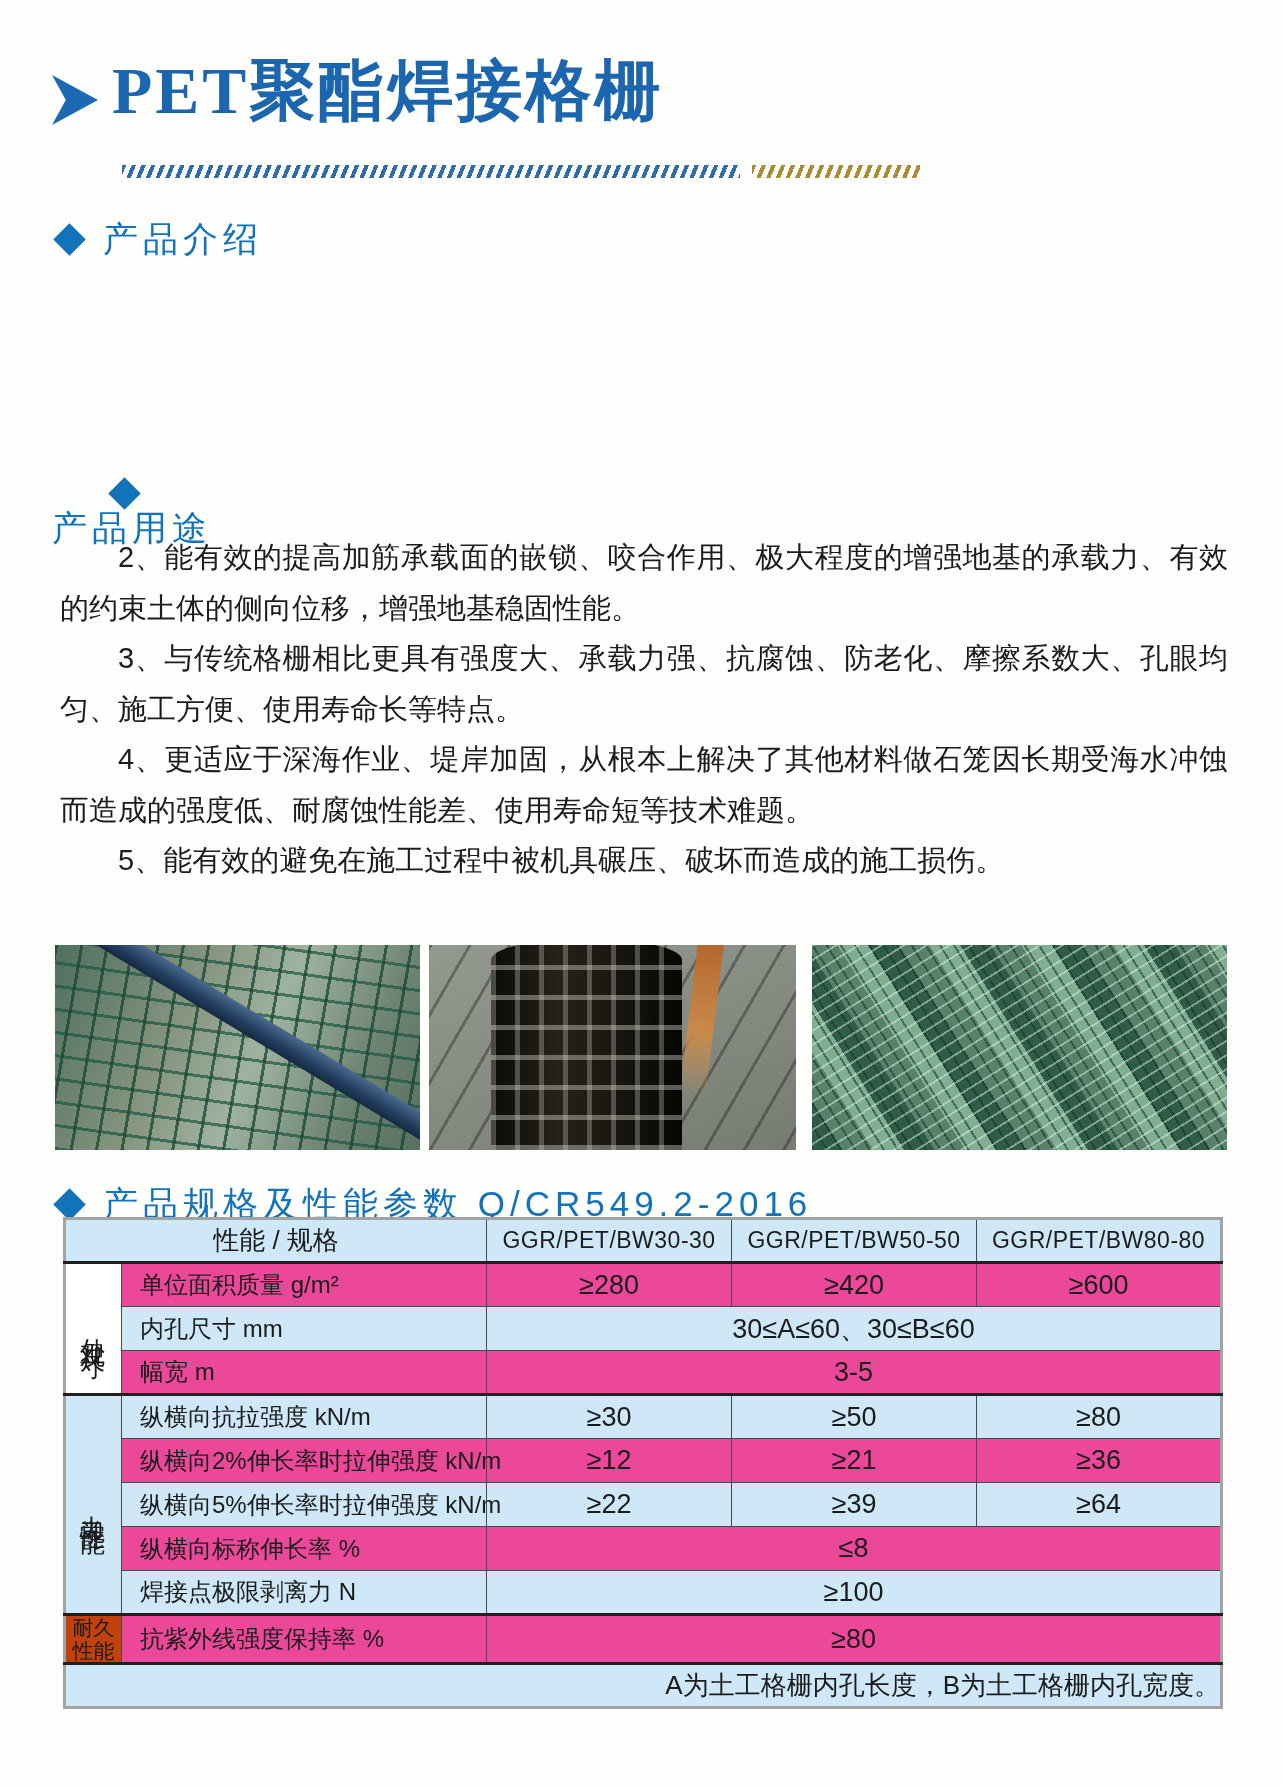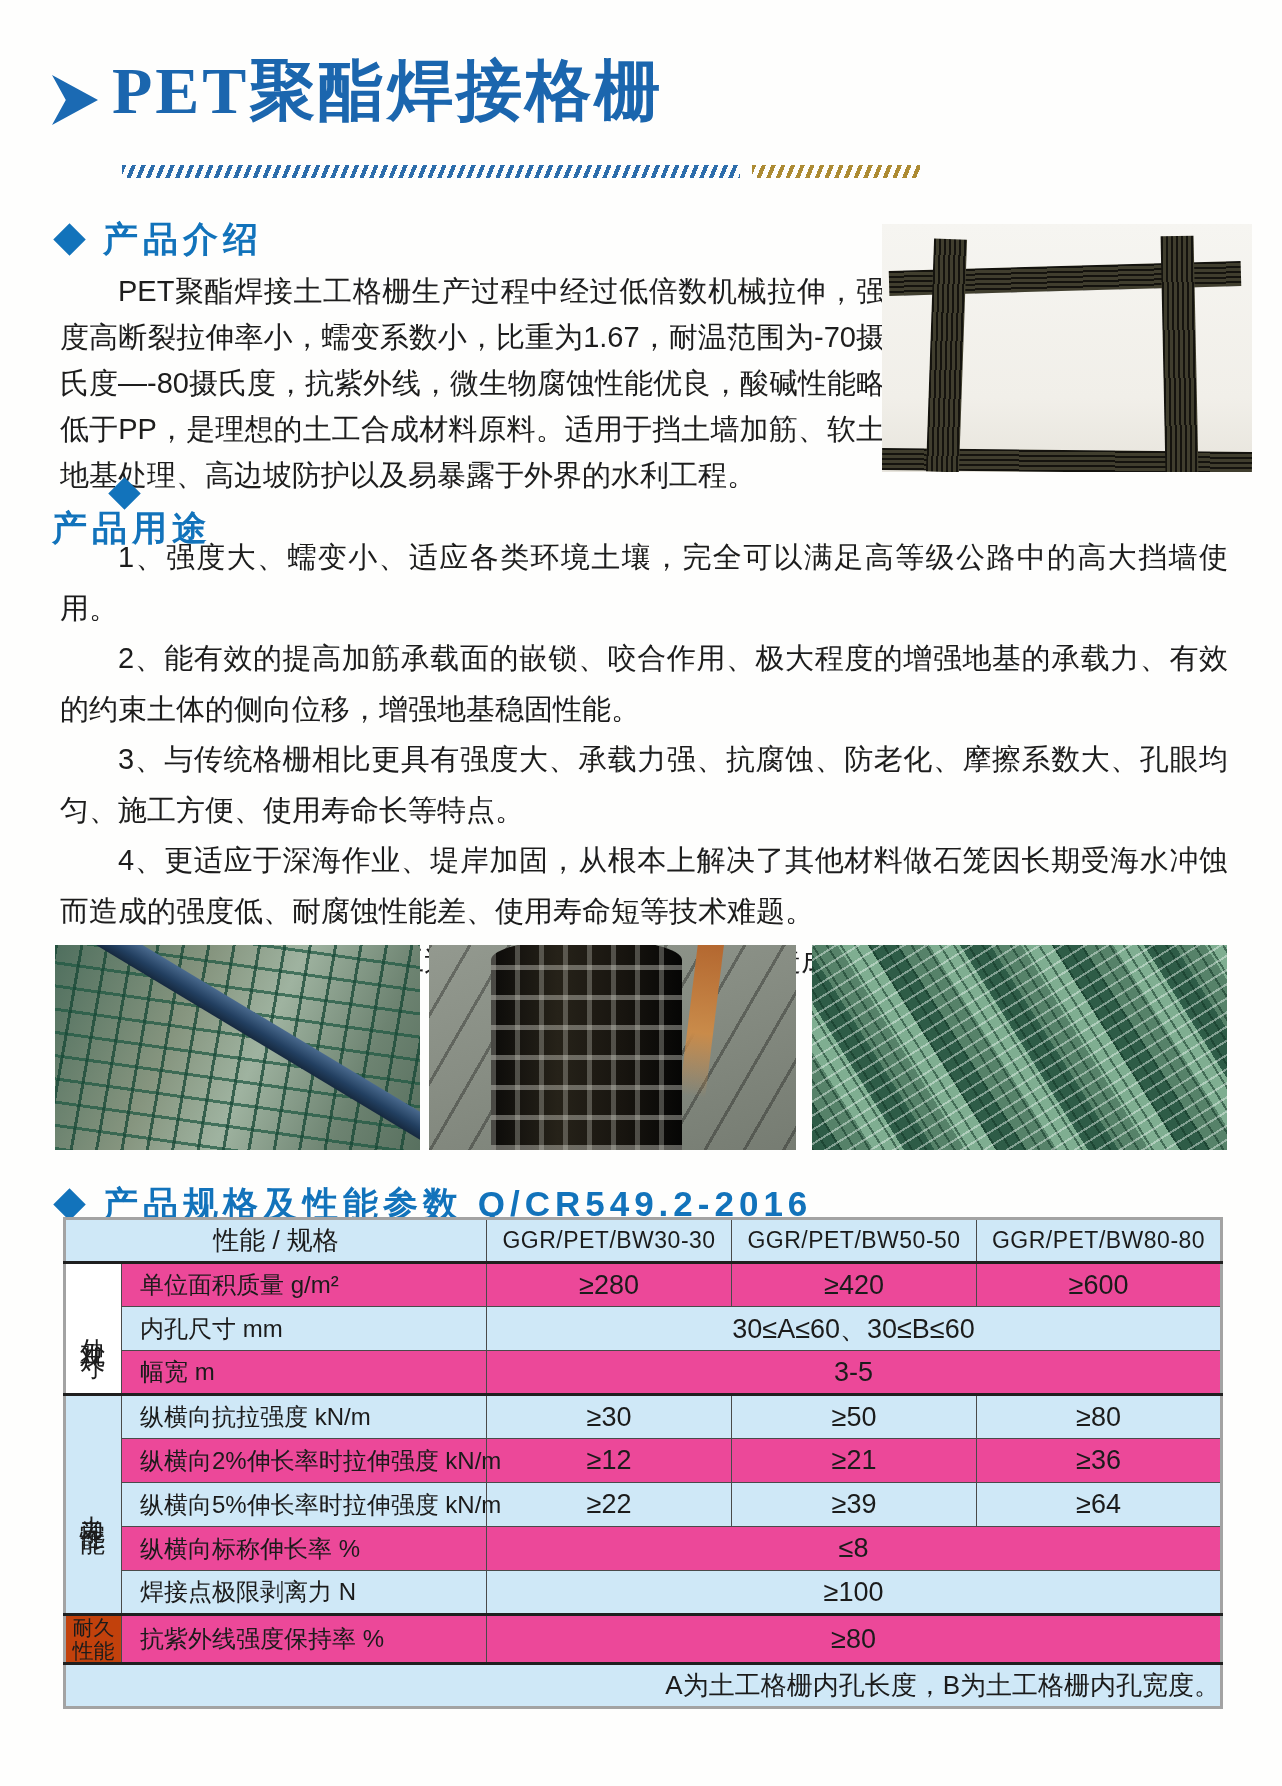--- a/index.html
+++ b/index.html
@@ -37,21 +37,21 @@
     background:repeating-linear-gradient(112deg,#ad8b33 0 4px,rgba(0,0,0,0) 4px 9px);
   }
 
   
   .sec-head { position:absolute; left:52px; display:flex; align-items:center; }
   .diamond-icon {
     width:23px; height:23px; background:#1273bb;
     transform:rotate(45deg) ; margin:0 22px 0 6px; flex:none;
   }
   .sec-head h2 {
-    font-size:35px; font-weight:bold; color:#1273bb; letter-spacing:5px;
+    font-size:35px; font-weight:normal; color:#1273bb; letter-spacing:5px;
     white-space:nowrap;
   }
 
   
   .intro-body { position:absolute; top:268px; left:60px; width:1165px; }
   .intro-text {
     width:825px;
     font-size:29px; line-height:46px; text-indent:2em;
     text-align:justify; color:#1d1d1d;
   }
@@ -159,36 +159,26 @@
   <div class="stripe-bar">
     <span class="stripe-blue"></span>
     <span class="stripe-gap"></span>
     <span class="stripe-gold"></span>
   </div>
 
   <div class="sec-head" style="top:216px;">
     <span class="diamond-icon"></span>
     <h2>产品介绍</h2>
   </div>
-  <div class="intro-body">
-    <div class="intro-photo">
-      <span class="gbar h top"></span>
-      <span class="gbar h bottom"></span>
-      <span class="gbar v left"></span>
-      <span class="gbar v right"></span>
-    </div>
-    <p class="intro-text">PET聚酯焊接土工格栅生产过程中经过低倍数机械拉伸，强度高断裂拉伸率小，蠕变系数小，比重为1.67，耐温范围为-70摄氏度—-80摄氏度，抗紫外线，微生物腐蚀性能优良，酸碱性能略低于PP，是理想的土工合成材料原料。适用于挡土墙加筋、软土地基处理、高边坡防护以及易暴露于外界的水利工程。</p>
-  </div>
 
   <div class="sec-head" style="top:482px;flex-direction:column;">
     <span class="diamond-icon"></span>
     <h2>产品用途</h2>
   </div>
   <div class="usage-list">
-    <p>1、强度大、蠕变小、适应各类环境土壤，完全可以满足高等级公路中的高大挡墙使用。</p>
     <p>2、能有效的提高加筋承载面的嵌锁、咬合作用、极大程度的增强地基的承载力、有效的约束土体的侧向位移，增强地基稳固性能。</p>
     <p>3、与传统格栅相比更具有强度大、承载力强、抗腐蚀、防老化、摩擦系数大、孔眼均匀、施工方便、使用寿命长等特点。</p>
     <p>4、更适应于深海作业、堤岸加固，从根本上解决了其他材料做石笼因长期受海水冲蚀而造成的强度低、耐腐蚀性能差、使用寿命短等技术难题。</p>
     <p>5、能有效的避免在施工过程中被机具碾压、破坏而造成的施工损伤。</p>
   </div>
 
   <div class="photos">
     <div class="photo photo1">
       <span class="pipe"></span>
     </div>

